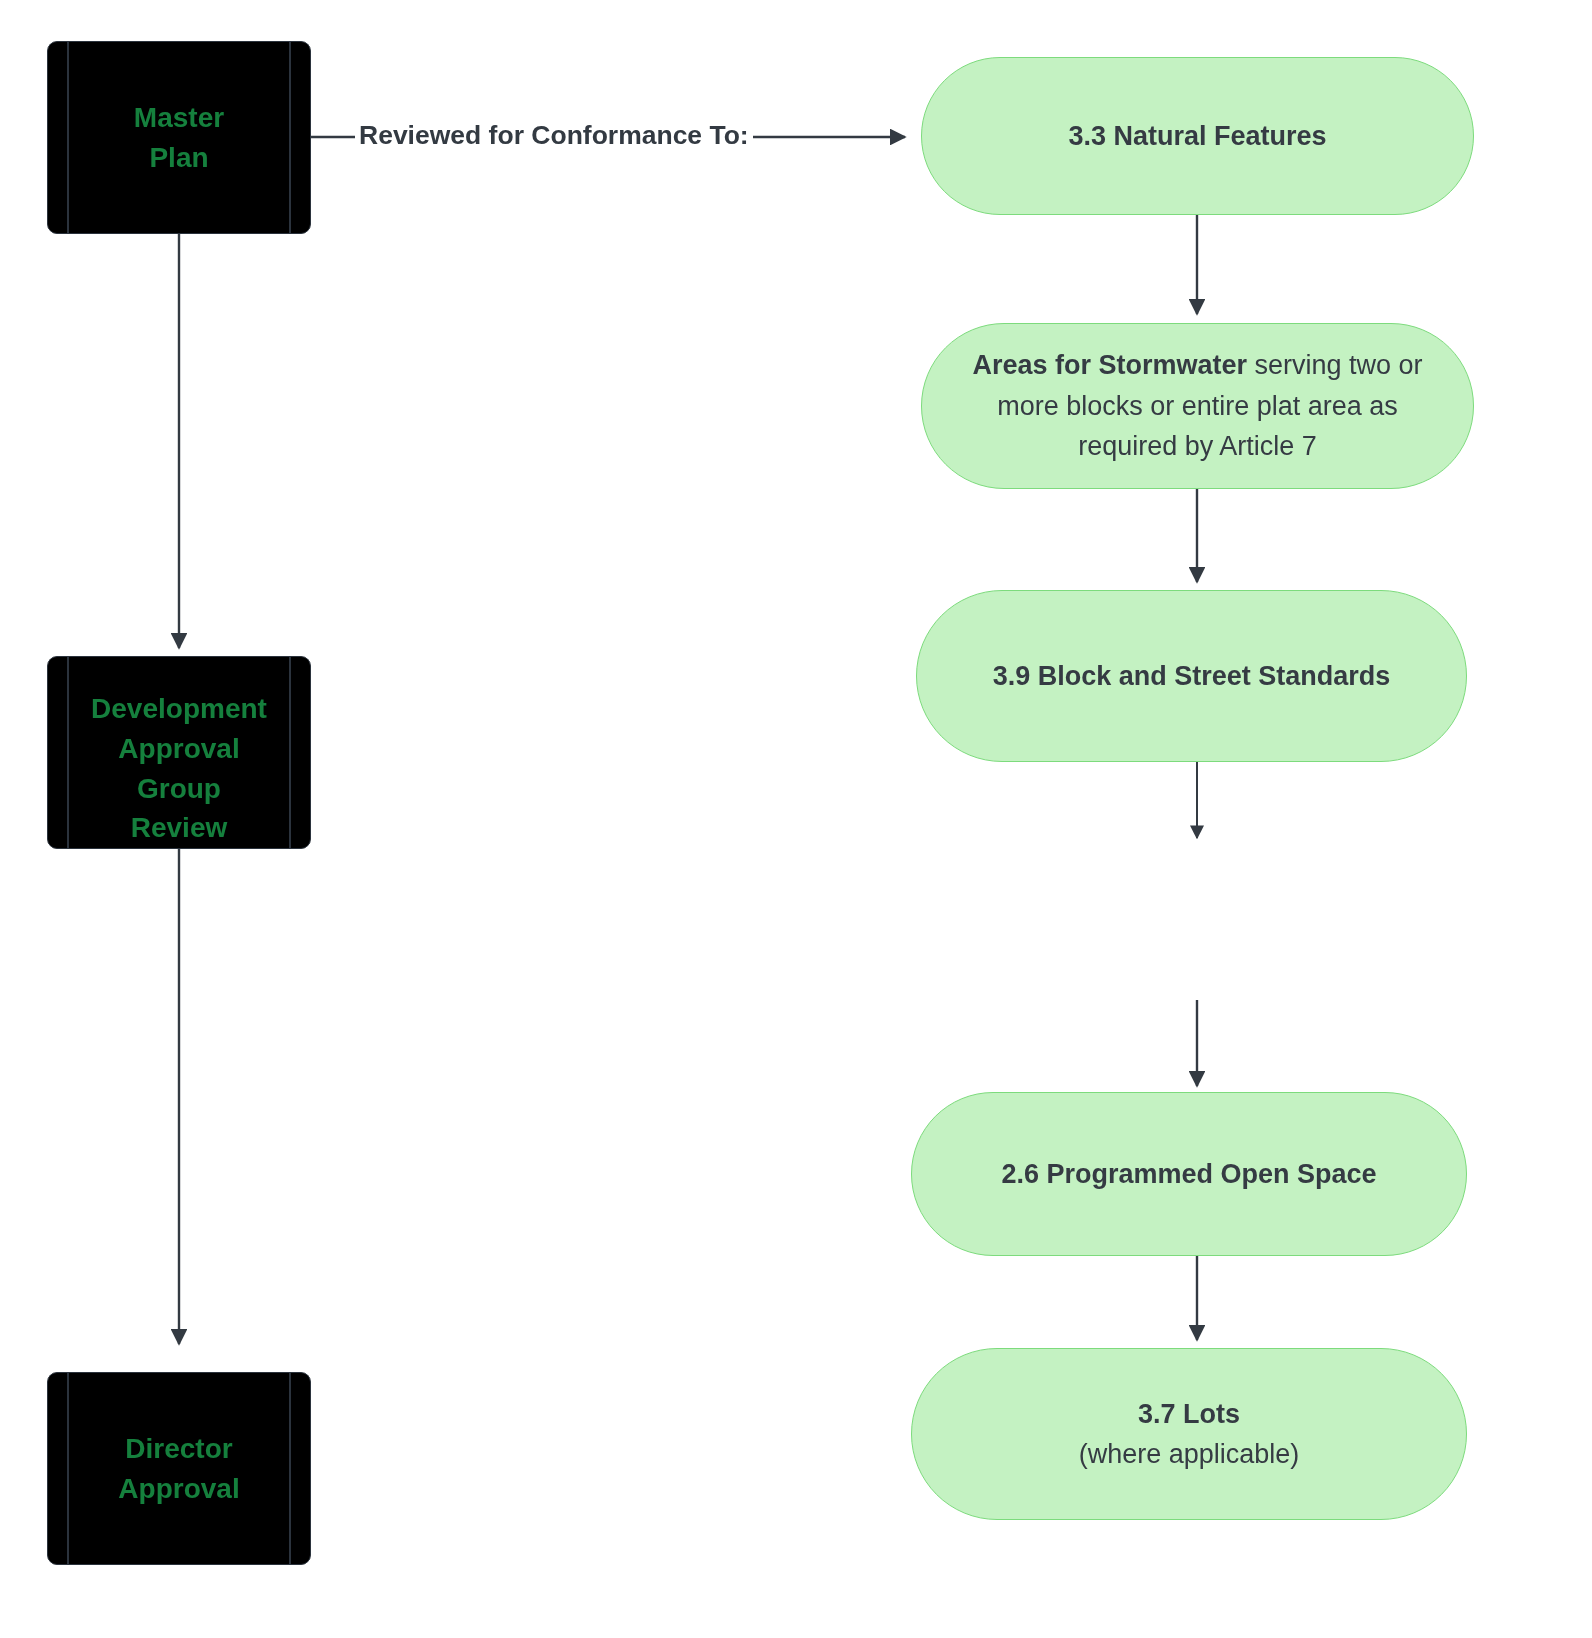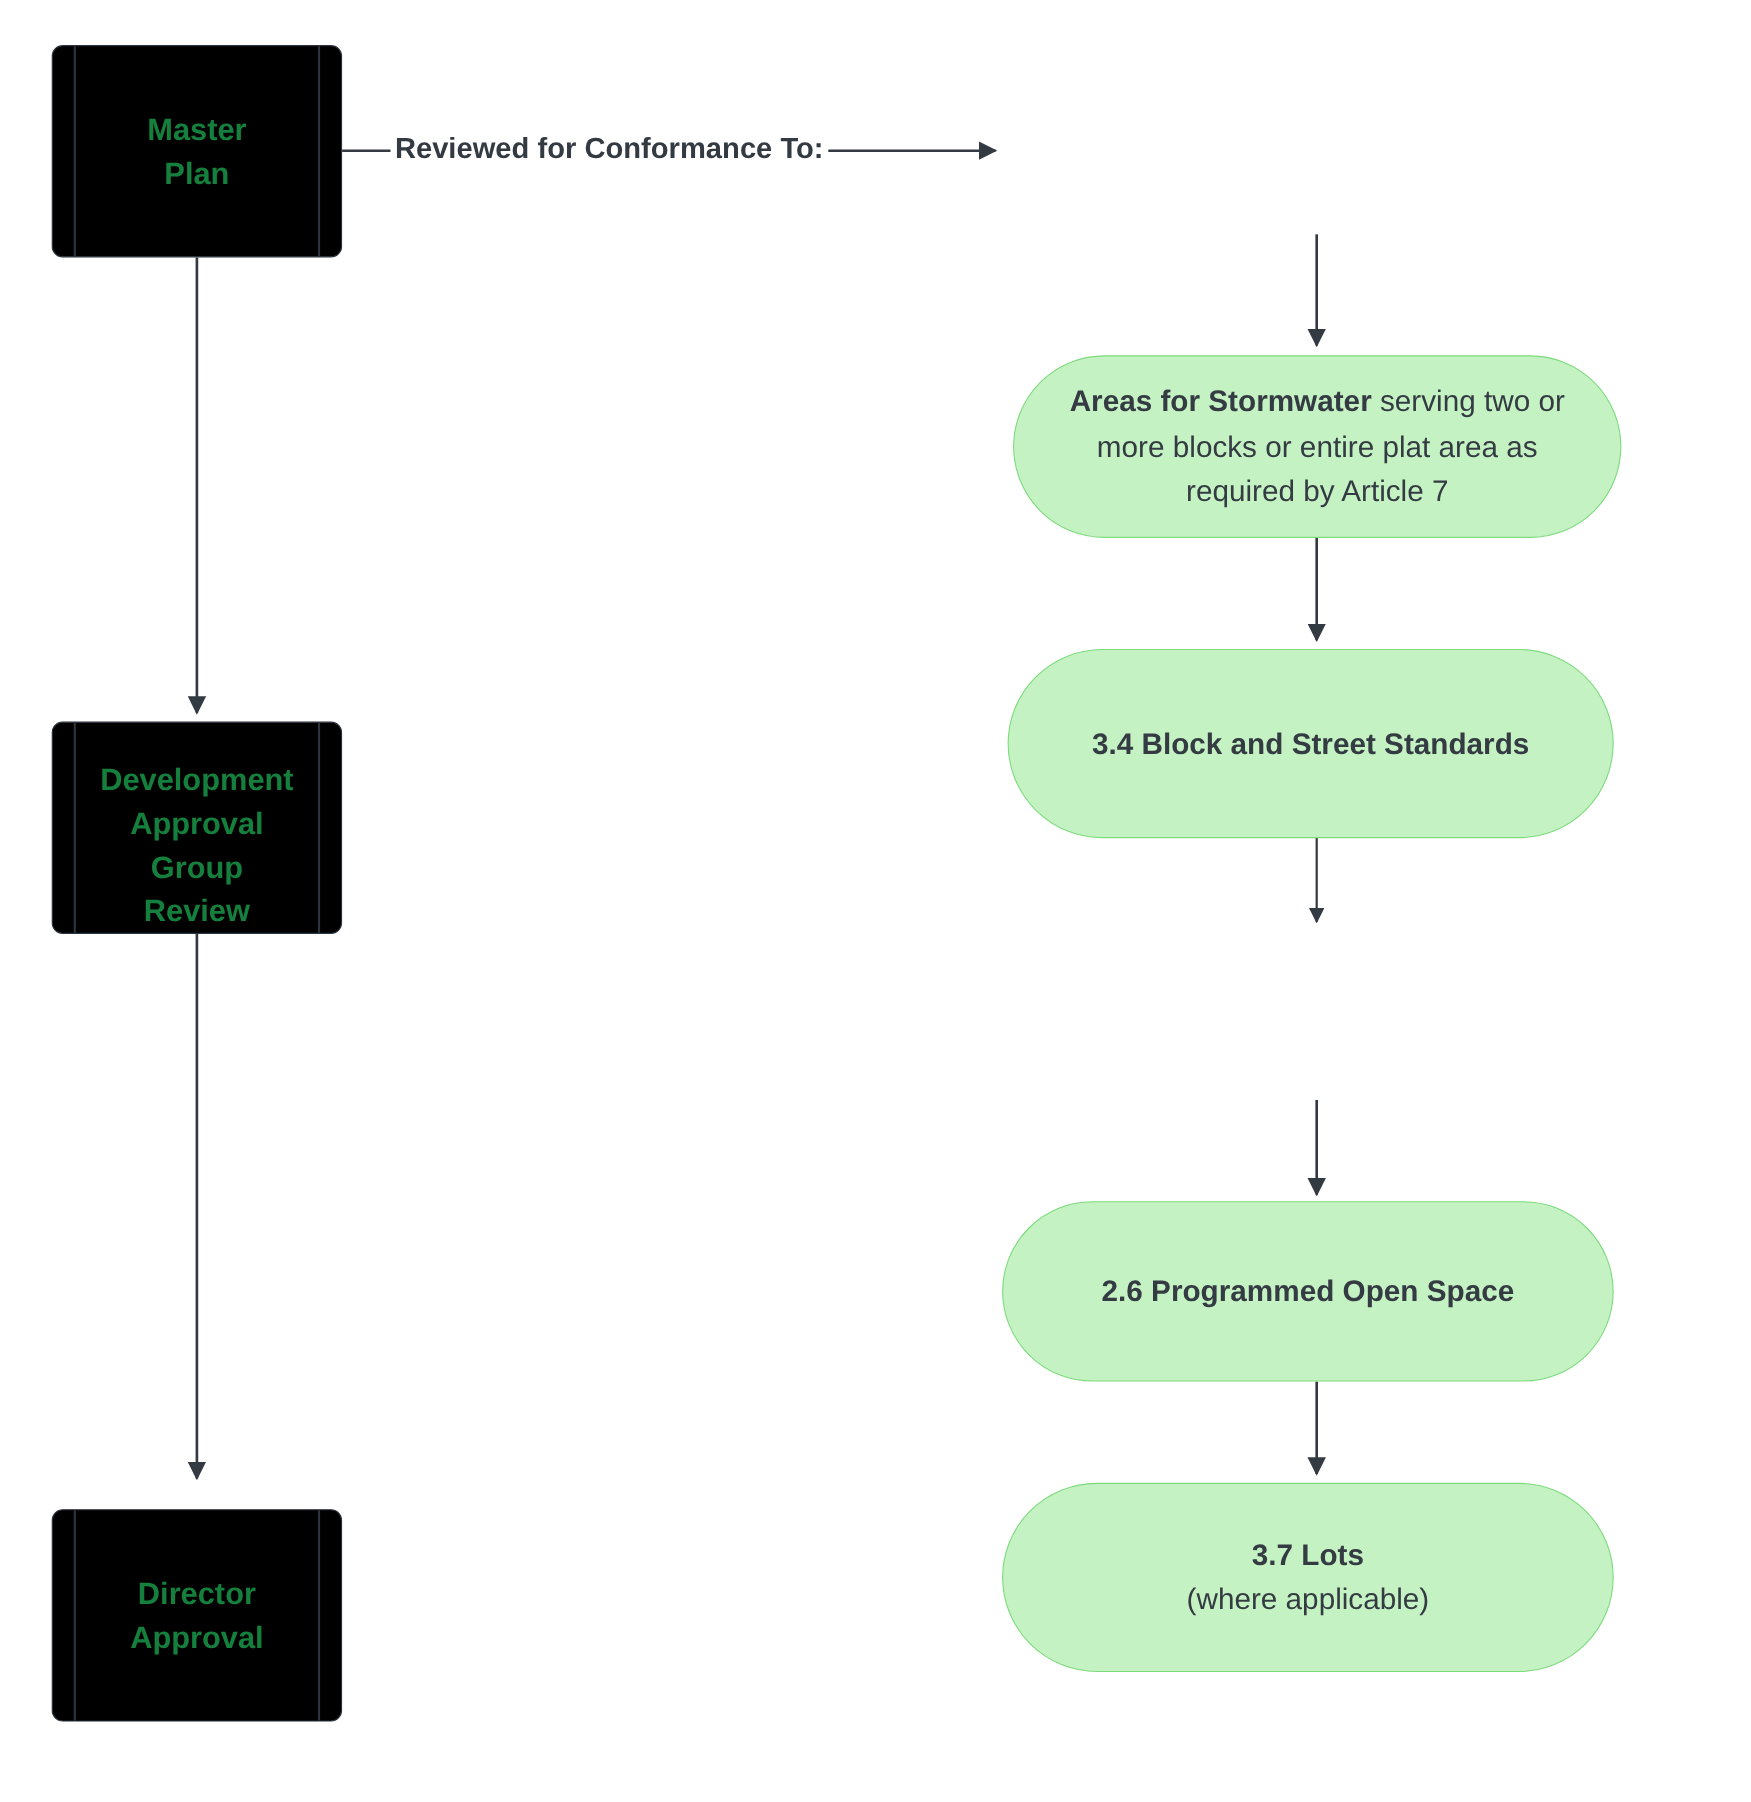--- a/index.html
+++ b/index.html
@@ -126,30 +126,35 @@
     </span>
   </div>
 
   <div class="proc-node" style="left:47px;top:1352px;width:264px;height:193px;margin-top:20px;">
     <span class="lbl">
       <span>Director</span><br>
       <span>Approval</span>
     </span>
   </div>
 
+  <div class="stadium-node" style="left:921px;top:57px;width:553px;height:158px;">
+    <span class="lbl">
+      <span class="b">3.3 Natural Features</span>
+    </span>
+  </div>
 
   <div class="stadium-node" style="left:921px;top:323px;width:553px;height:166px;">
     <span class="lbl">
       <span class="b">Areas for Stormwater</span><span> serving two or more blocks or entire plat area as required by Article 7</span>
     </span>
   </div>
 
   <div class="stadium-node" style="left:916px;top:590px;width:551px;height:172px;">
     <span class="lbl">
-      <span class="b">3.4 Block and Street Standards</span>
+      <span class="b">3.9 Block and Street Standards</span>
     </span>
   </div>
 
 
   <div class="stadium-node" style="left:911px;top:1092px;width:556px;height:164px;">
     <span class="lbl">
       <span class="b">2.6 Programmed Open Space</span>
     </span>
   </div>
 

